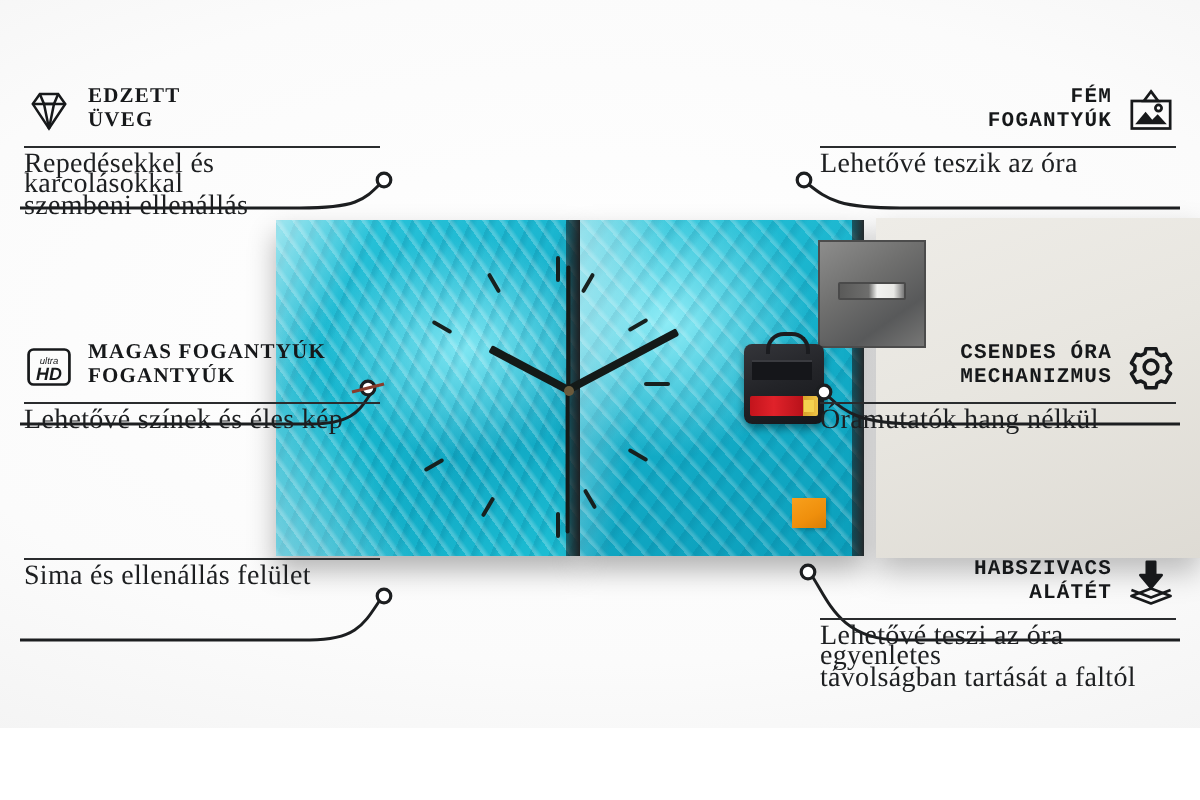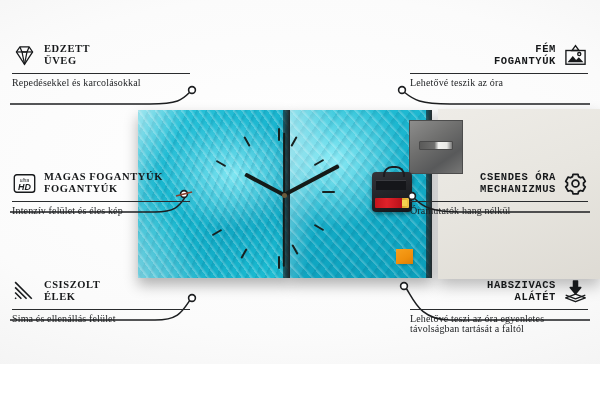--- a/index.html
+++ b/index.html
@@ -115,21 +115,21 @@
   .ttl{
     font-family:"Liberation Serif", serif;
     font-size:10.5px;letter-spacing:.6px;color:#16181a;
     line-height:12.5px;font-weight:700;
   }
   .callout.left .ttl{text-align:left;}
   .callout.right .ttl{text-align:right;font-family:Liberation Mono, monospace;}
   .rule{height:1px;background:#2a2c2e;margin:3px 0 4px;width:100%;}
   .sub{
     font-family:"Liberation Serif", serif;
-    font-size:10px;line-height:10.4px;color:#1d1f21;letter-spacing:.15px;
+    font-size:14px;line-height:10.4px;color:#1d1f21;letter-spacing:.15px;
   }
   .callout.left .sub{text-align:left;}
   .callout.right .sub{text-align:left;}
 
   .ico{width:25px;height:25px;flex:0 0 25px;display:block;font-style:italic;}
   .ico svg{display:block;width:25px;height:25px;}
 
   
   #c-tl{left:12px;top:40px;}
   #c-ml{left:12px;top:168px;}
@@ -222,58 +222,45 @@
           <path d="M4.2 8.6 H19.8"></path>
             <path d="M7.6 3.8 L9.6 8.6 L12 20.4"></path>
           <path d="M16.4 3.8 L14.4 8.6 L12 20.4"></path>
             <path d="M9.6 8.6 H14.4"></path>
         </svg>
       </span>
     </div>
     <div class="rule"></div>
     <div class="sub">
       <div>Repedésekkel és karcolásokkal</div>
+      <div>szembeni ellenállás</div>
     </div>
   </div>
 
   <div class="callout left" id="c-ml">
     <div class="head">
       <div class="ttl">
         <div>MAGAS FOGANTYÚK</div>
         <div>FOGANTYÚK</div>
       </div>
       <span class="ico">
         <svg viewBox="0 0 24 24">
           <rect x="2.2" y="3.6" width="19.6" height="16.8" rx="2.4" ry="2.4" fill="none" stroke="#17191b" stroke-width="1.3"></rect>
           <text x="12" y="10.6" text-anchor="middle" font-family="Liberation Sans, sans-serif" font-size="4.6" fill="#17191b">ultra</text>
           <text x="12" y="18" text-anchor="middle" font-family="Liberation Sans, sans-serif" font-size="8.6" font-weight="bold" fill="#17191b">HD</text>
         </svg>
       </span>
     </div>
     <div class="rule"></div>
     <div class="sub">
-      <div>Intenzív felület és éles kép</div>
+      <div>Lehetővé színek és éles kép</div>
     </div>
   </div>
 
   <div class="callout left" id="c-bl">
-    <div class="head">
-      <div class="ttl">
-        <div>CSISZOLT</div>
-        <div>ÉLEK</div>
-      </div>
-      <span class="ico">
-        <svg viewBox="0 0 24 24" stroke="#17191b" stroke-width="1.5" fill="none">
-          <path d="M3 3 L19 19"></path>
-            <path d="M3 8 L14 19"></path>
-          <path d="M3 13 L9 19"></path>
-            <path d="M3 18 L4 19"></path>
-        </svg>
-      </span>
-    </div>
     <div class="rule"></div>
     <div class="sub">
       <div>Sima és ellenállás felület</div>
     </div>
   </div>
 
   <div class="callout right" id="c-tr">
     <div class="head">
       <div class="ttl">
         <div>FÉM</div>

